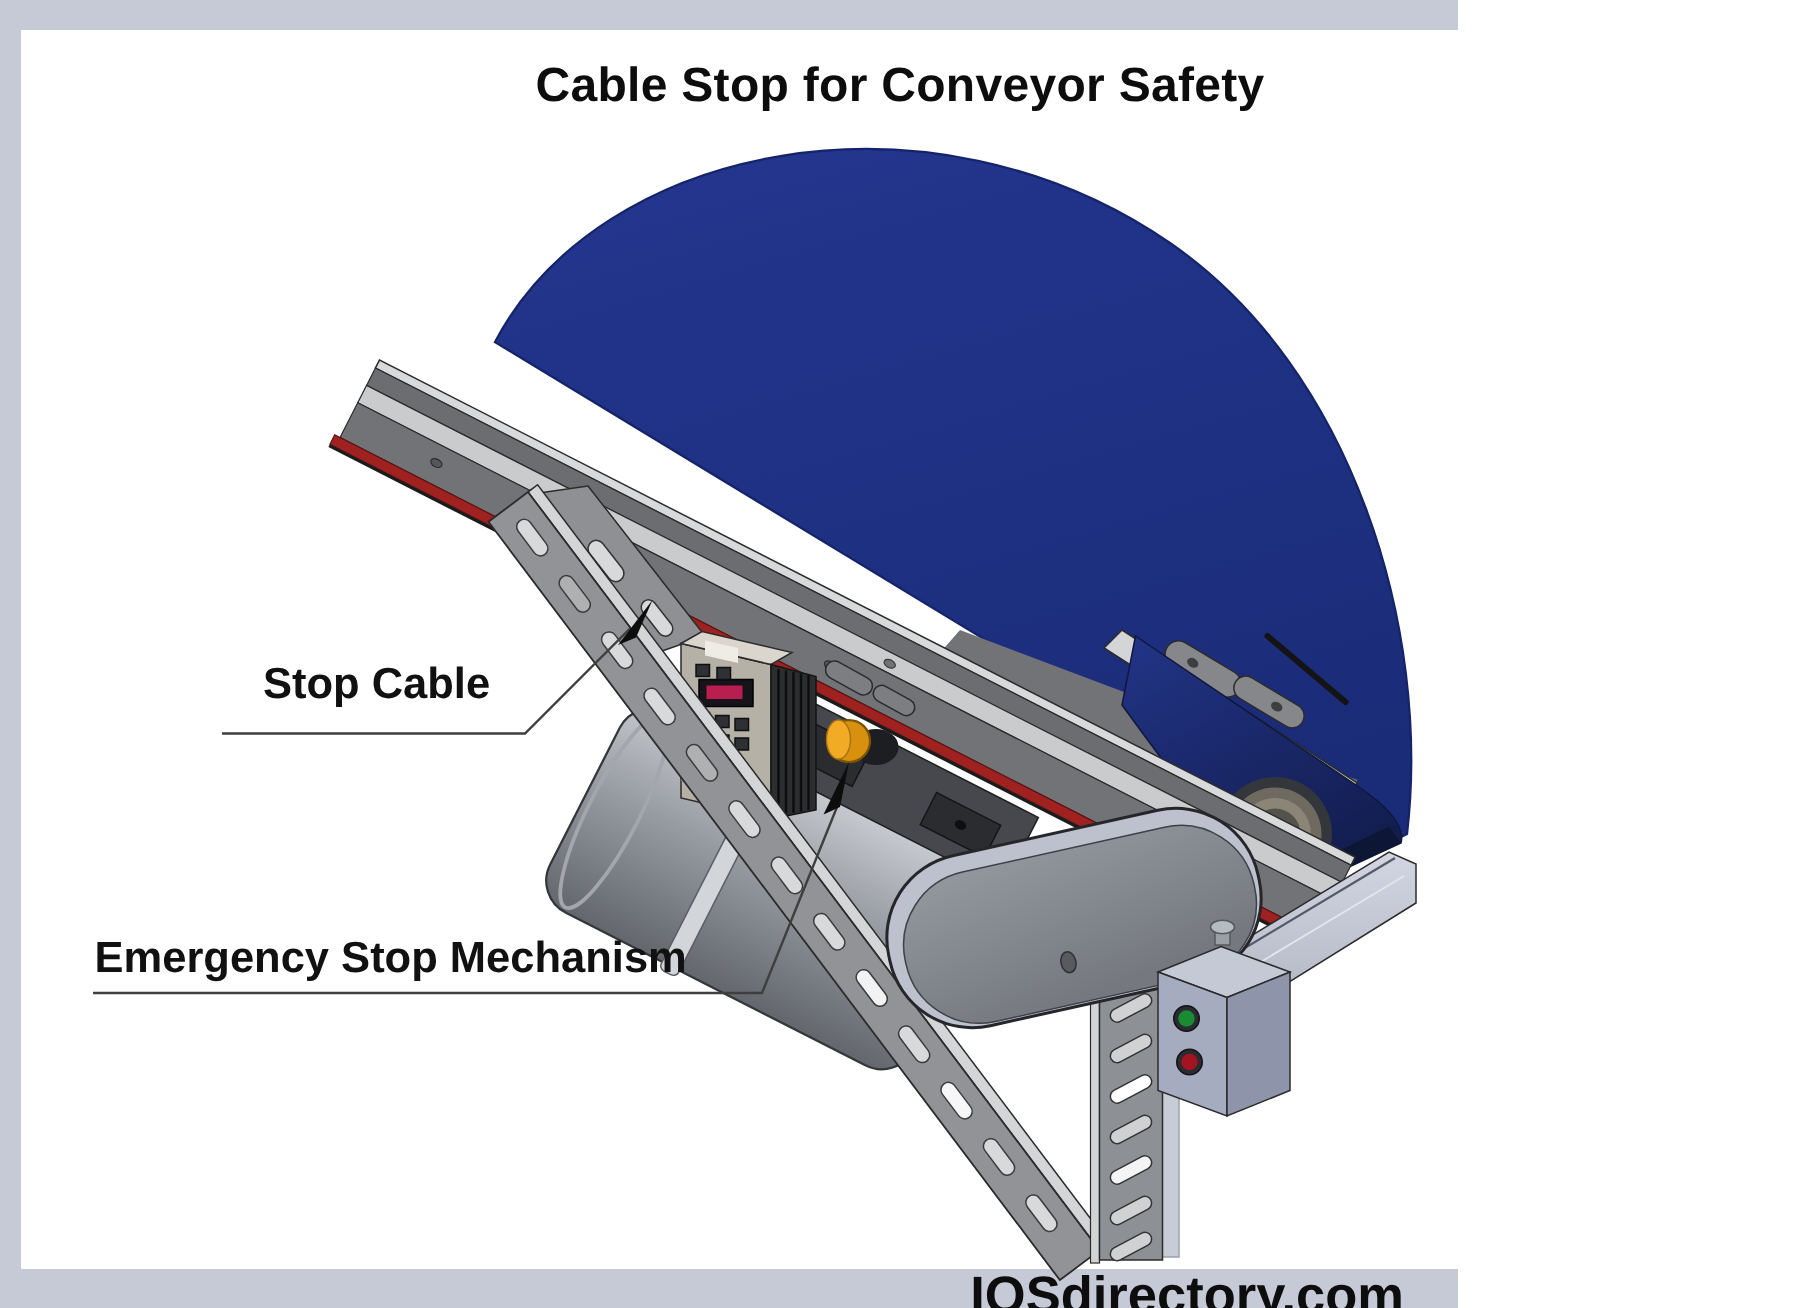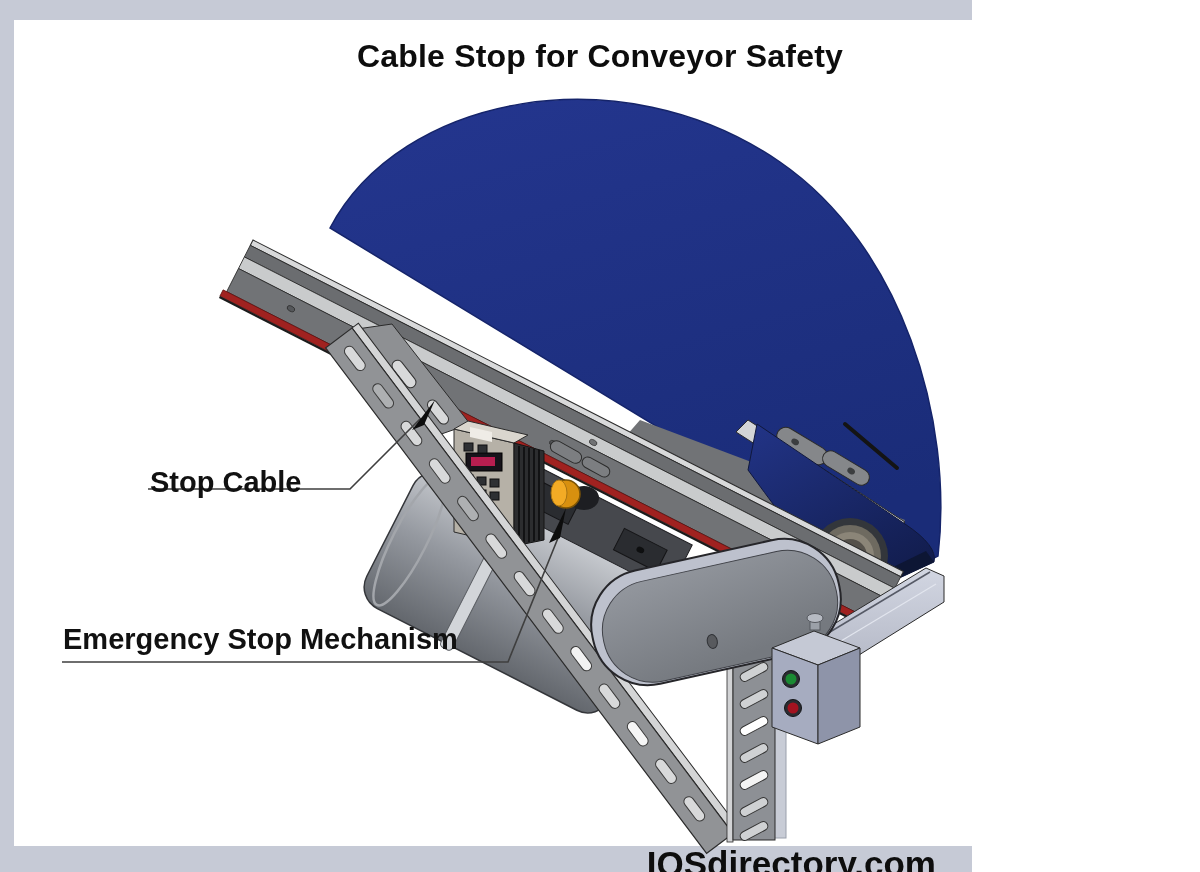--- a/index.html
+++ b/index.html
@@ -4,21 +4,21 @@
 <style>
   html,body{margin:0;padding:0;background:#ffffff;}
   .stage{position:relative;width:972px;height:872px;overflow:hidden;
          font-family:"Liberation Sans","DejaVu Sans",sans-serif;}
   .frame-border{position:absolute;inset:0;background:#c6cad6;}
   .canvas{position:absolute;left:14px;top:20px;width:1168px;height:826px;background:#ffffff;}
   .art{position:absolute;left:0;top:0;}
   .fig-title{position:absolute;left:0;top:38px;width:1200px;text-align:center;
              font-size:32px;font-weight:bold;color:#0d0d0d;letter-spacing:.2px;}
   .callout{position:absolute;font-size:29px;font-weight:bold;color:#111;white-space:nowrap;}
-  .callout.stop-cable{left:150px;top:466px;width:202px;text-align:left;}
+  .callout.stop-cable{left:150px;top:440px;width:202px;text-align:center;}
   .callout.emergency{left:63px;top:623px;text-align:right;}
   .watermark{position:absolute;top:804px;right:36px;font-size:35px;font-weight:bold;color:#0d0d0d;margin-top:40px;}
 </style>
 </head>
 <body>
 
 <div class="stage">
   <div class="frame-border"></div>
   <div class="canvas"></div>
 

